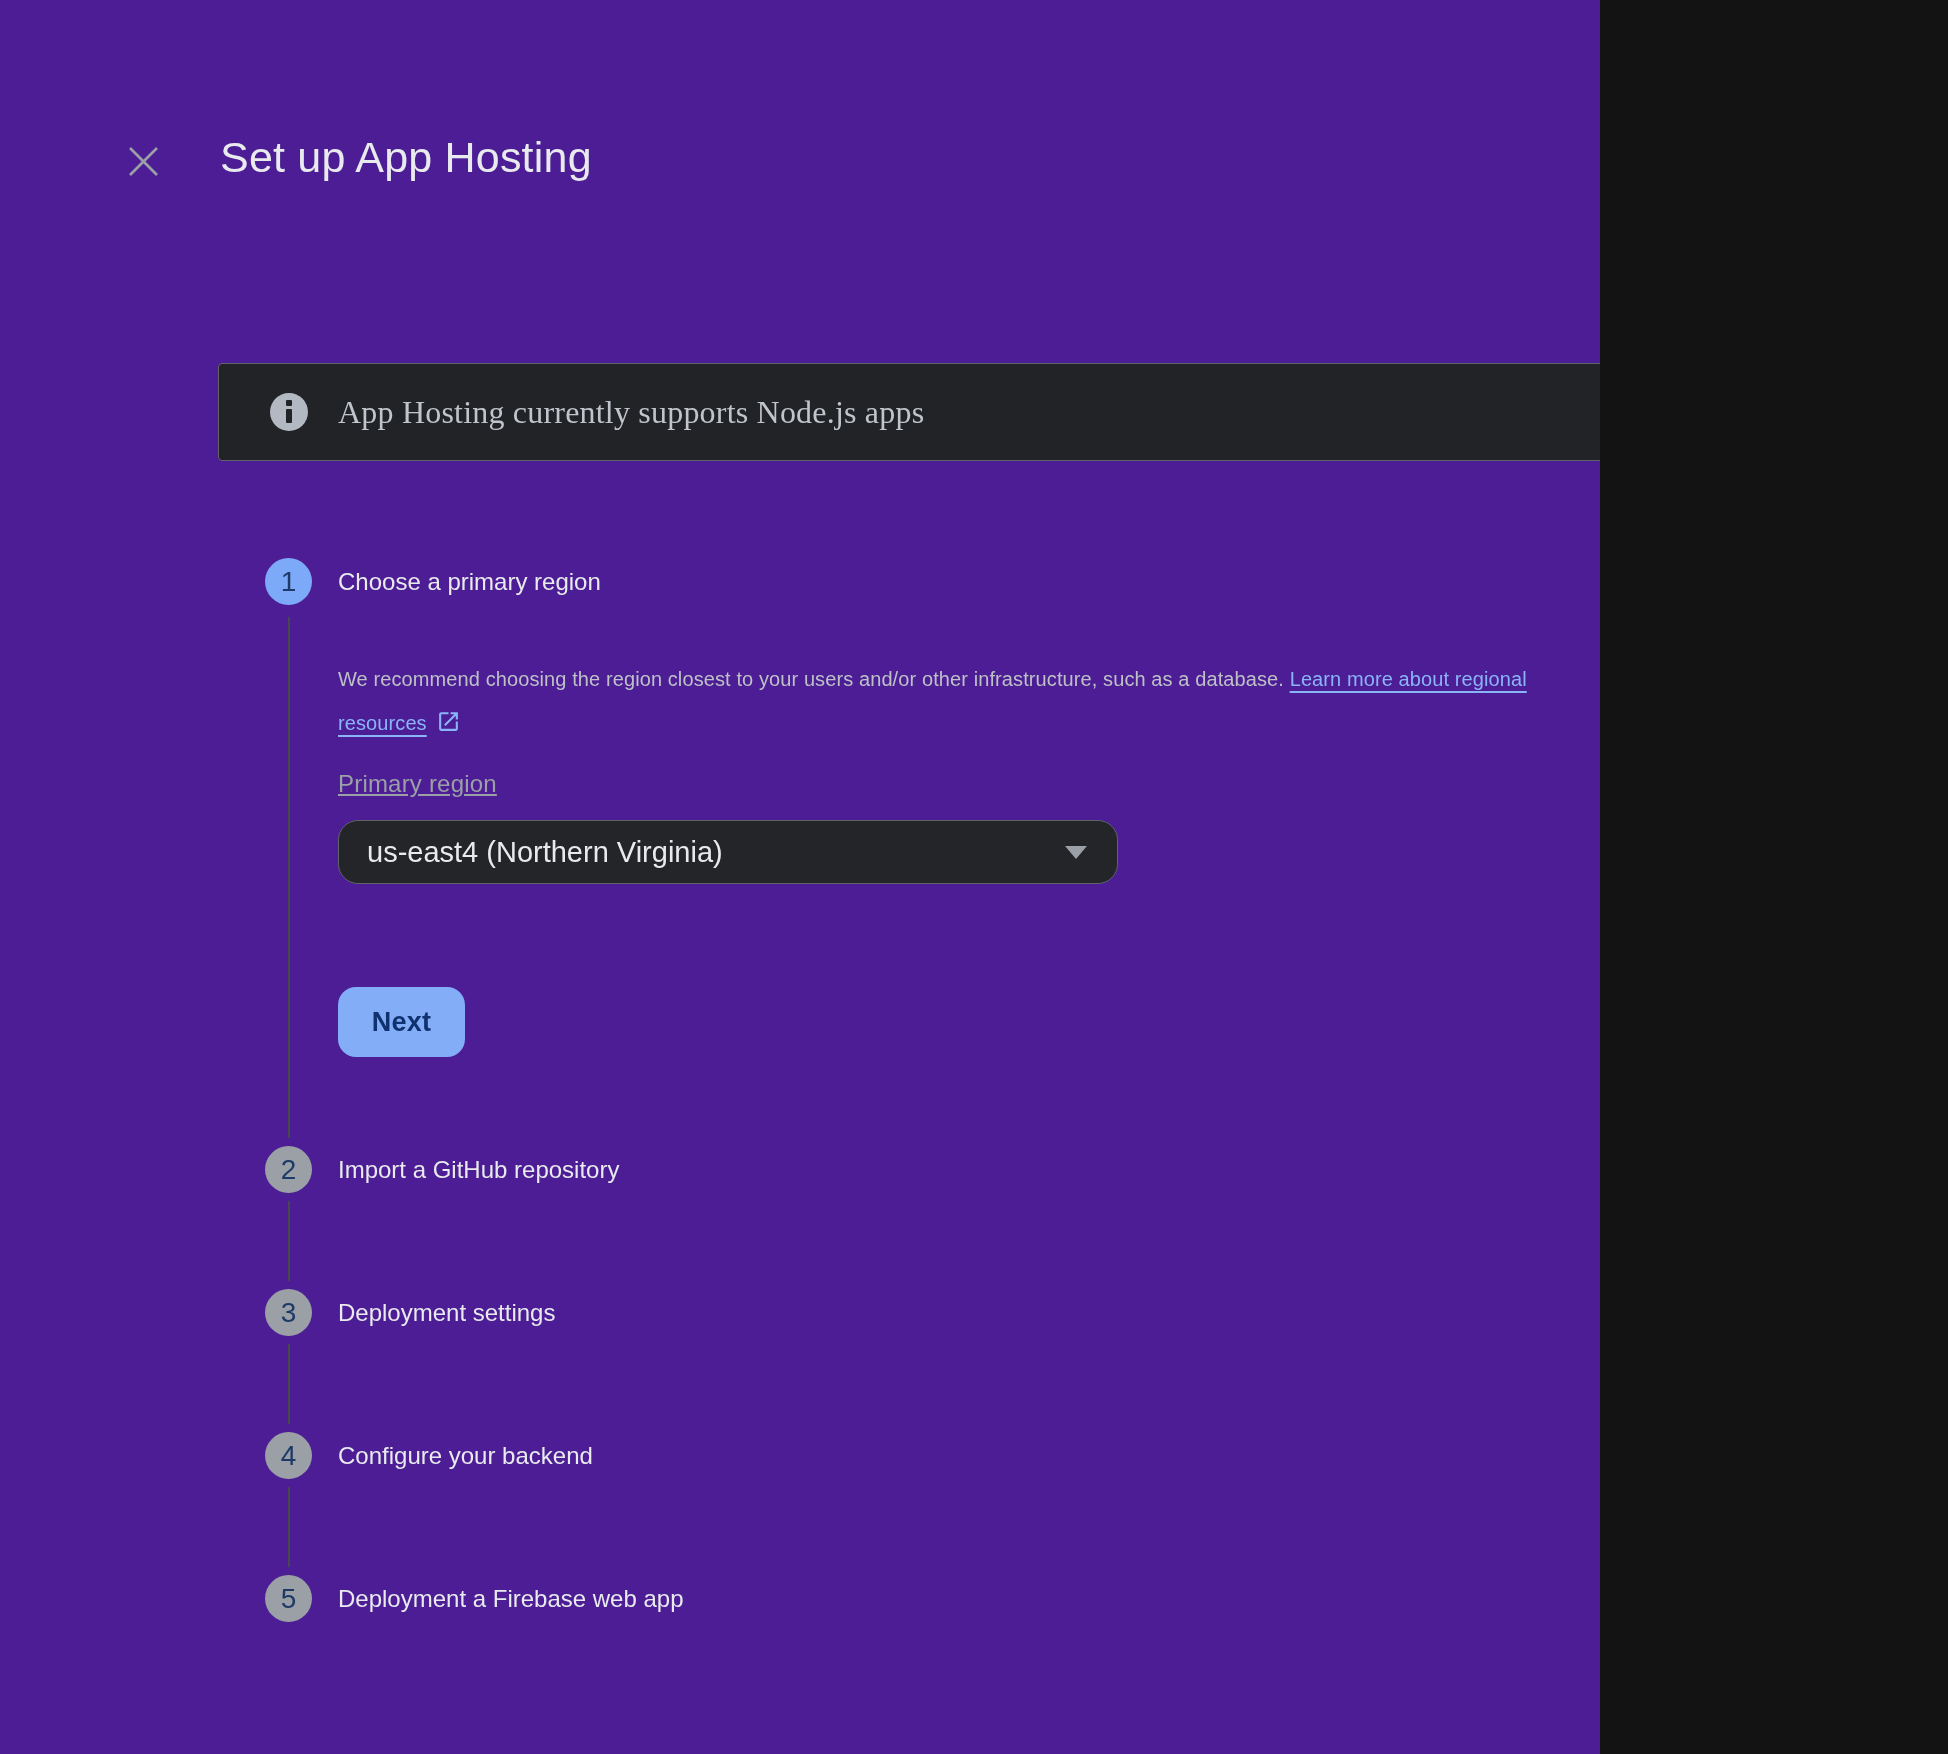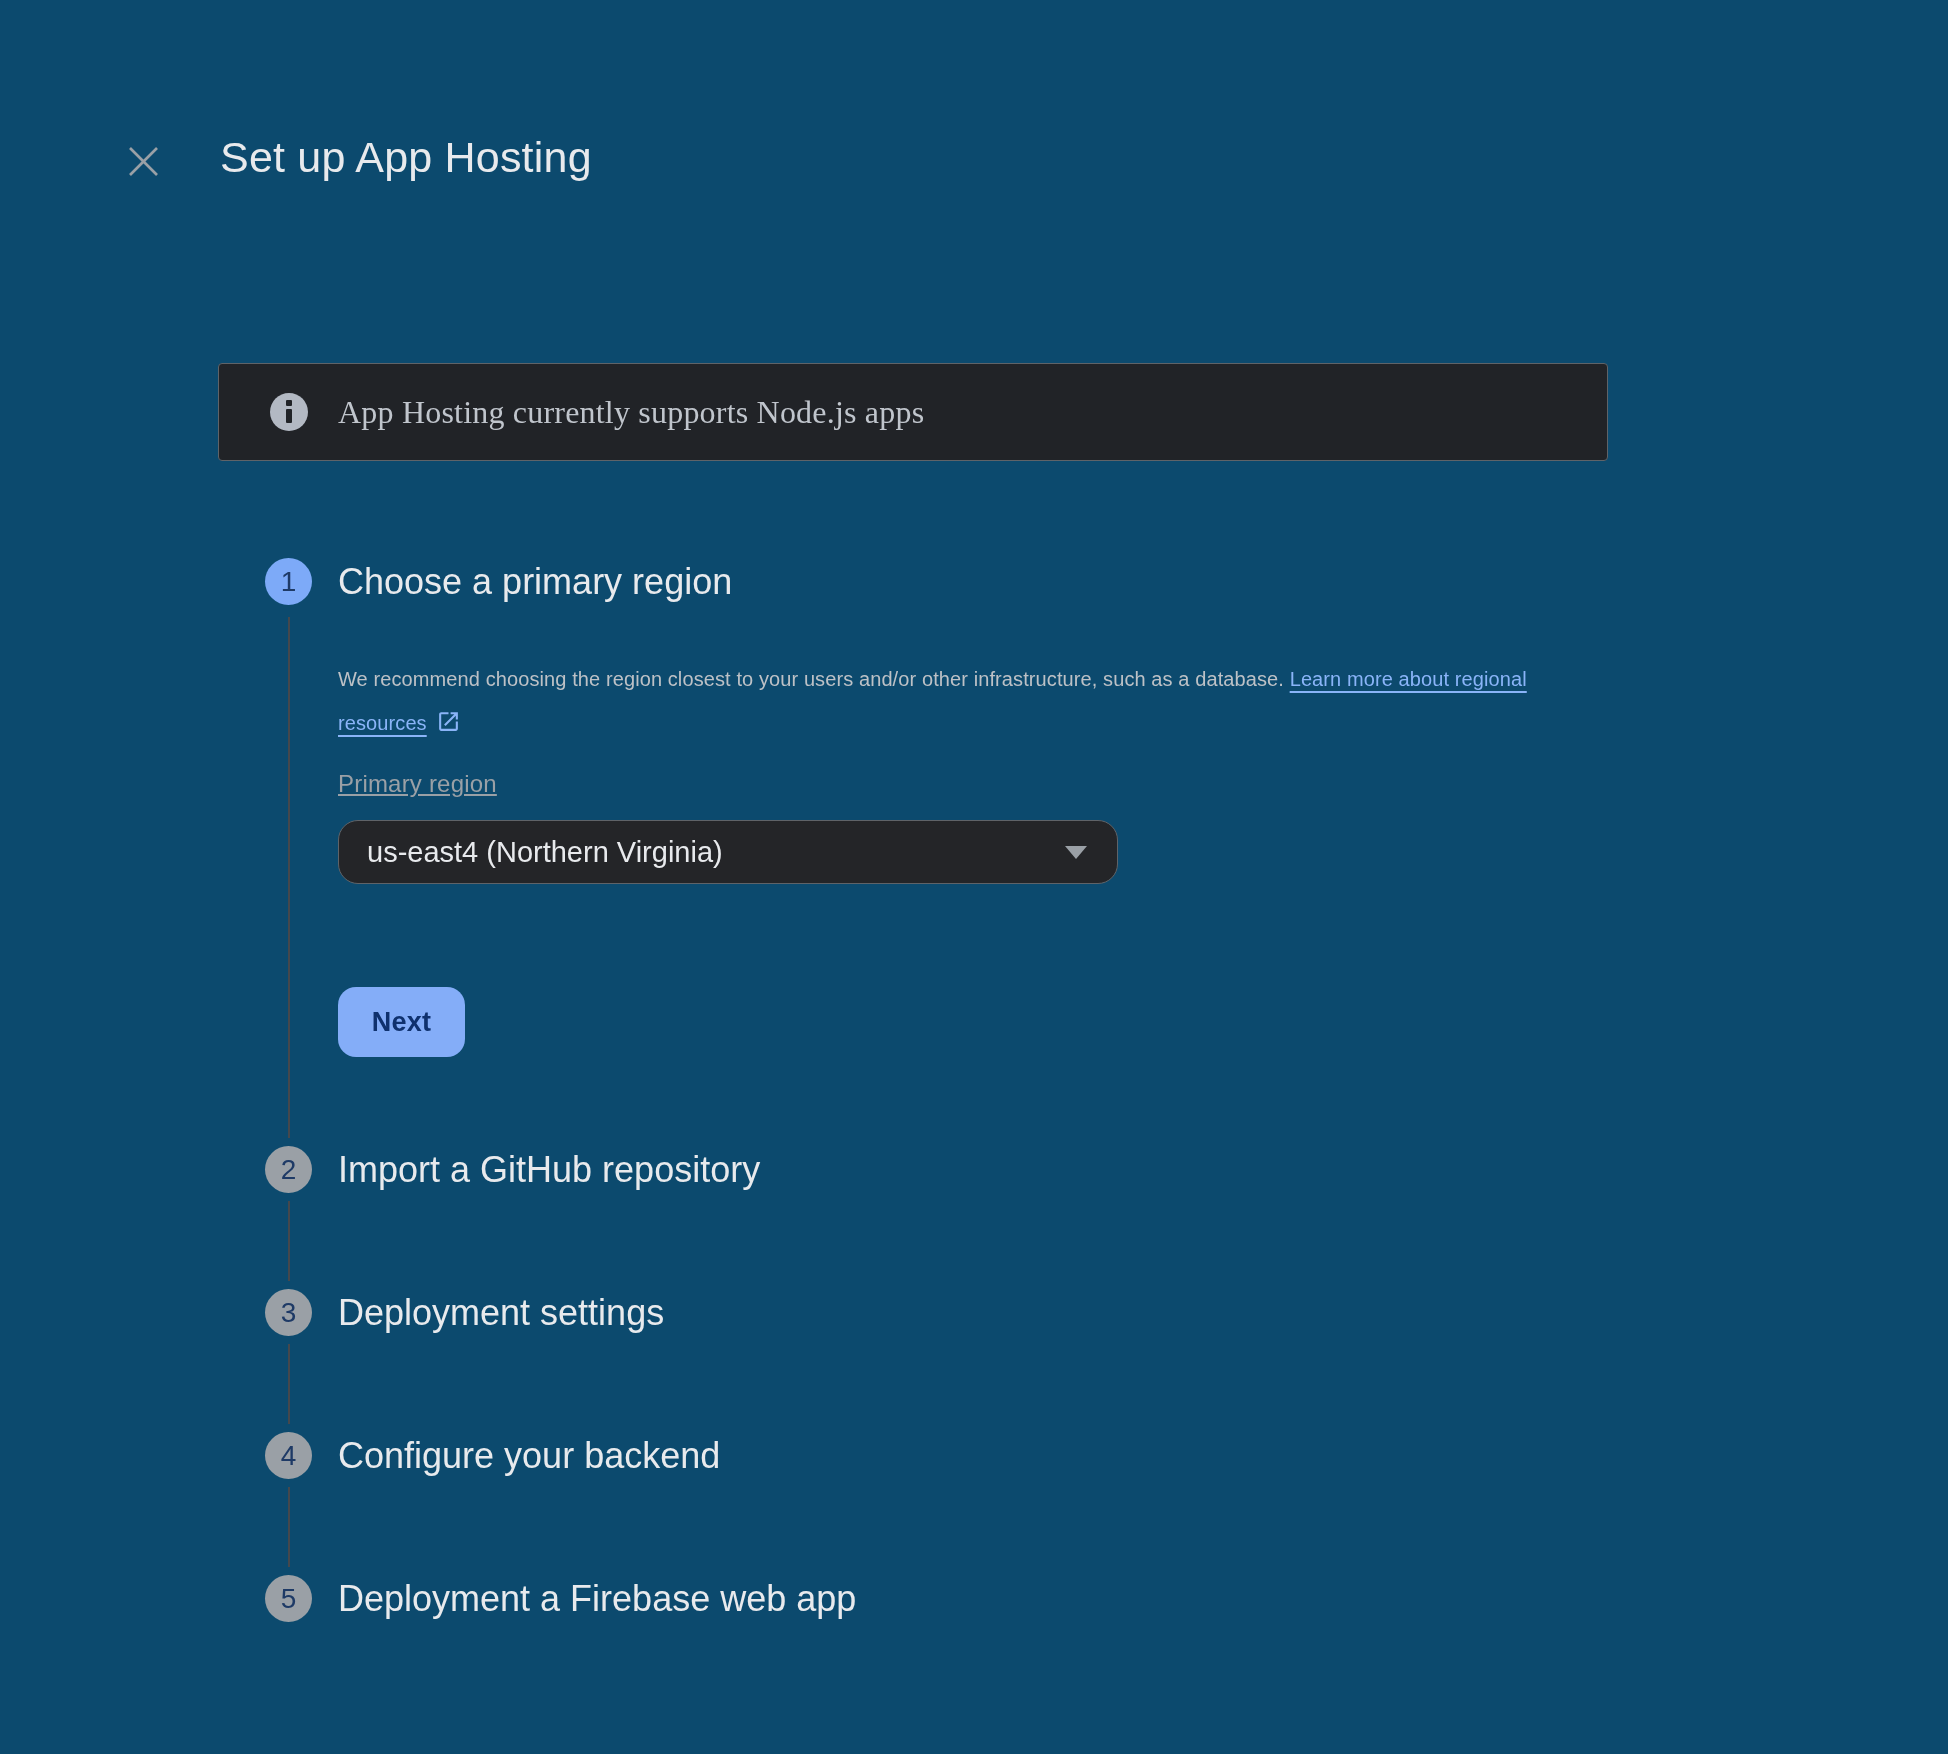--- a/index.html
+++ b/index.html
@@ -1,23 +1,23 @@
 <!DOCTYPE html>
 <html><head>
 <meta charset="utf-8">
 <style>
   * { margin: 0; padding: 0; box-sizing: border-box; }
   html, body { background: #131314; }
   body { font-family: "Liberation Sans", "DejaVu Sans", sans-serif; }
 
   #screen {
     position: relative;
-    width: 1948px;
+    width: 1600px;
     height: 1754px;
-    background: #0c4a6e;
+    background: #4c1d95;
     overflow: hidden;
     color: #e8eaed;
   }
 
   
   .close-btn {
     position: absolute;
     left: 121px; top: 139px;
     width: 44px; height: 44px;
     background: transparent;
@@ -98,21 +98,21 @@
     background: #45484d;
   }
   #rail-1 { top: 617px;  height: 521px; }
   #rail-2 { top: 1201px; height: 80px; }
   #rail-3 { top: 1344px; height: 80px; }
   #rail-4 { top: 1487px; height: 80px; }
 
   .step-label {
     position: absolute;
     left: 338px;
-    font-size: 36px;
+    font-size: 24px;
     line-height: 36px;
     font-weight: 400;
     color: #e8eaed;
     white-space: nowrap;
   }
   .step-label.active { font-weight: 500; }
 
   
   .step1-desc {
     position: absolute;

